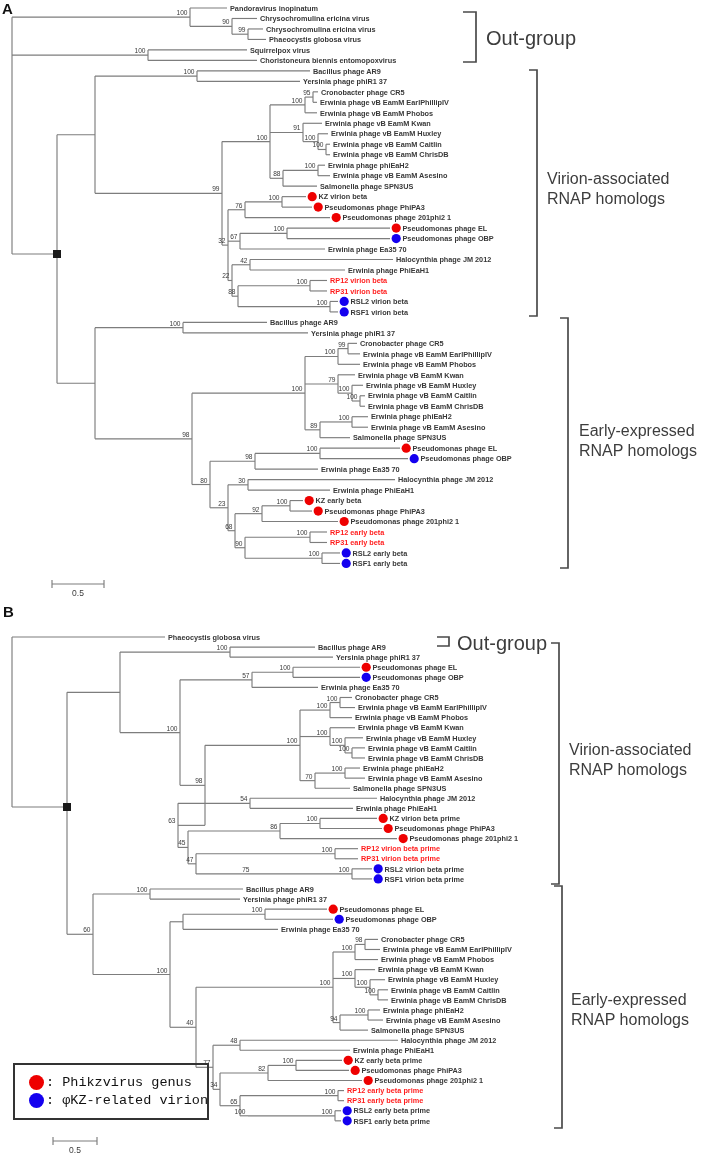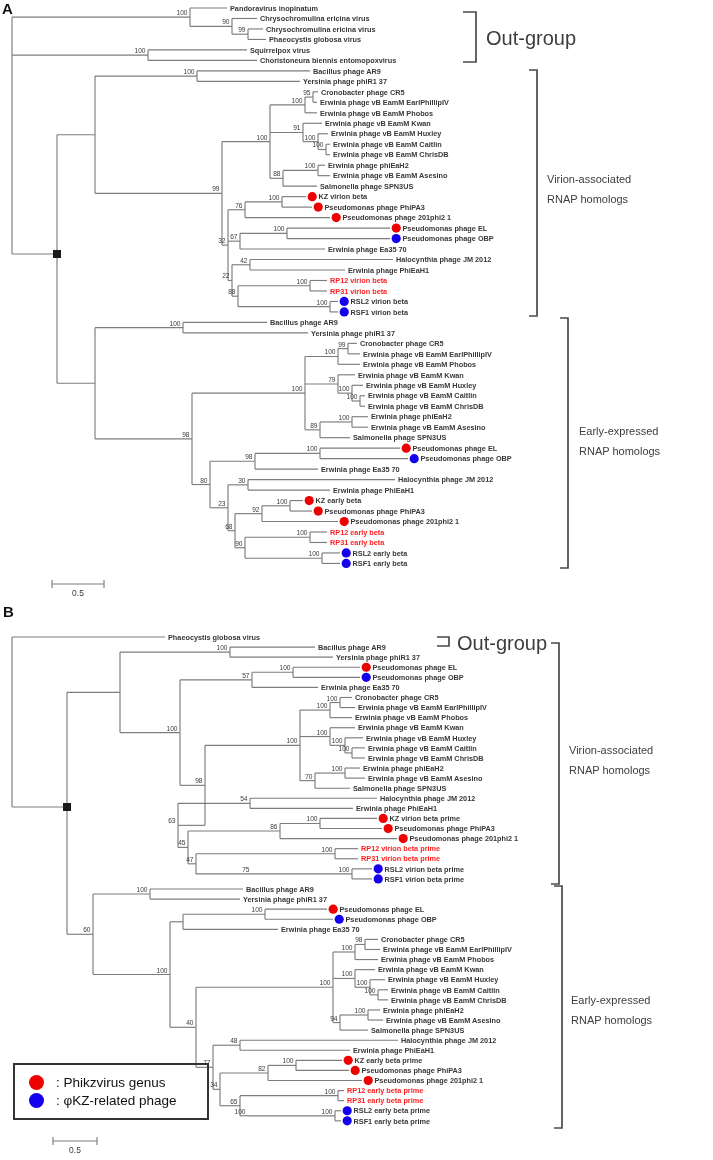--- a/index.html
+++ b/index.html
@@ -1,24 +1,24 @@
 <!DOCTYPE html>
 <html><head>
 <meta charset="utf-8">
 <style>
   html,body{margin:0;padding:0;background:#fff;}
   body{font-family:"Liberation Sans", sans-serif;}
   .fig{position:relative;width:713px;height:1160px;background:#fff;overflow:hidden;}
   svg{position:absolute;left:0;top:0;font-family:"Liberation Sans", sans-serif;}
   .panel-letter{position:absolute;font-size:15px;font-weight:bold;color:#111;}
-  .grp-label{position:absolute;font-size:11px;color:#3d3d3d;line-height:20px;white-space:nowrap;}
+  .grp-label{position:absolute;font-size:16px;color:#3d3d3d;line-height:20px;white-space:nowrap;}
   .og-label{position:absolute;font-size:20px;color:#3d3d3d;white-space:nowrap;}
   .legend{position:absolute;left:13px;top:1063px;width:196px;height:57px;border:2px solid #333;
           box-sizing:border-box;display:flex;flex-direction:column;justify-content:center;gap:3px;padding-left:14px;}
-  .legend-row{display:flex;align-items:center;gap:12px;font-size:13.5px;color:#111;white-space:nowrap;}
+  .legend-row{display:flex;align-items:center;gap:2px;font-size:13.5px;color:#111;white-space:nowrap;font-family:Liberation Mono, monospace;}
   .dot{width:15px;height:15px;border-radius:50%;display:inline-block;flex:0 0 15px;}
 </style>
 </head>
 <body>
 
 <div class="fig">
   <svg id="tree-svg" width="713" height="1160" viewBox="0 0 713 1160">
       <line x1="12" y1="17.17" x2="12" y2="254" stroke="#7d7d7d" stroke-width="1.15"></line>
       <line x1="12" y1="17.17" x2="190" y2="17.17" stroke="#7d7d7d" stroke-width="1.15"></line>
       <line x1="190" y1="8" x2="190" y2="26.340000000000003" stroke="#7d7d7d" stroke-width="1.15"></line>
@@ -573,16 +573,16 @@
     <div>RNAP homologs</div>
   </div>
 
   <div class="legend">
     <div class="legend-row">
       <span class="dot" id="legend-dot-0" style="background: rgb(238, 0, 0);"></span>
       <span>: Phikzvirus genus</span>
     </div>
     <div class="legend-row">
       <span class="dot" id="legend-dot-1" style="background: rgb(20, 0, 239);"></span>
-      <span>: φKZ-related phage</span>
+      <span>: φKZ-related virion</span>
     </div>
   </div>
 </div>
 
 </body></html>

